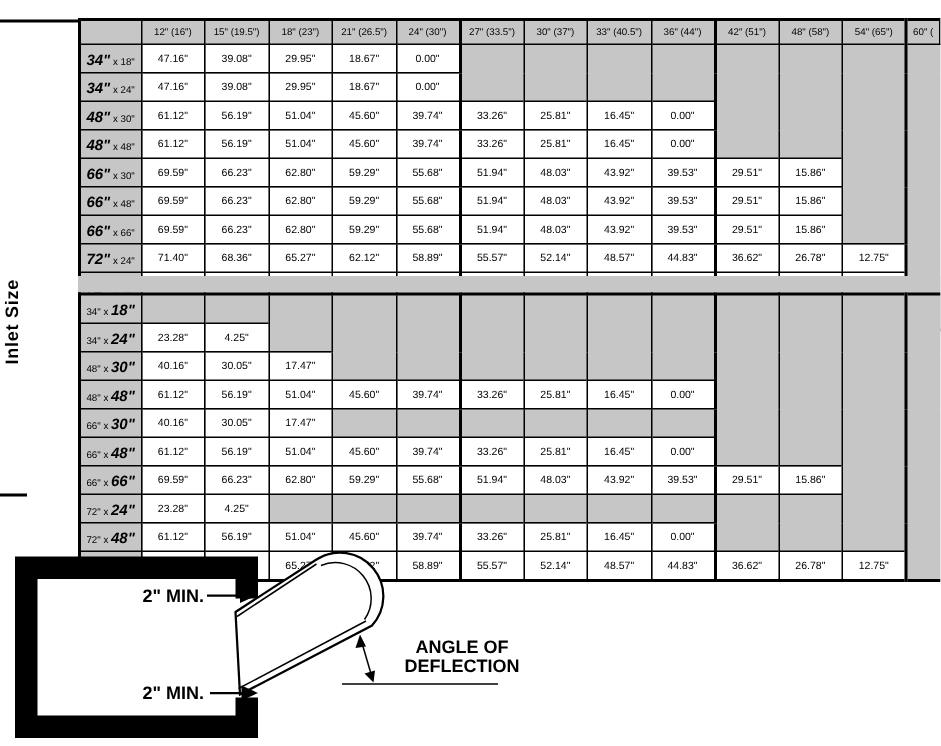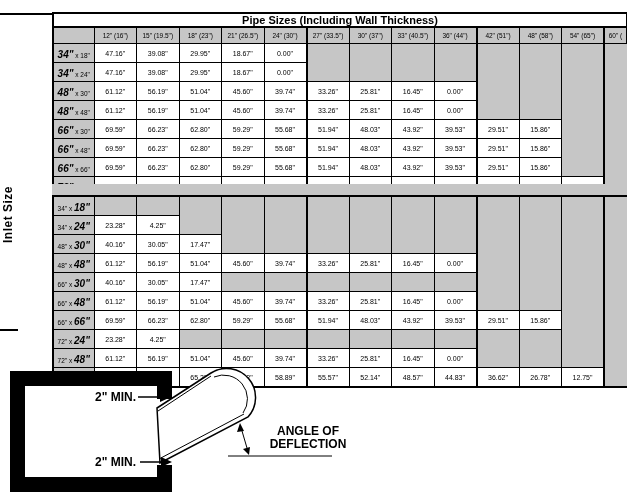--- a/index.html
+++ b/index.html
@@ -61,23 +61,20 @@
       <col style="width: 42.5px;">
       <col style="width: 42.5px;">
       <col style="width: 42.5px;">
       <col style="width: 42.5px;">
       <col style="width: 42.5px;">
       <col style="width: 42.5px;">
       <col>
     </colgroup>
     <tbody>
       <tr>
-        <td colspan="14" class="title-cell">Pipe Sizes (Including Wall Thickness)</td>
-      </tr>
-      <tr>
         <td class="hdr"></td>
         <td class="hdr">12" (16")</td>
         <td class="hdr">15" (19.5")</td>
         <td class="hdr">18" (23")</td>
         <td class="hdr">21" (26.5")</td>
         <td class="hdr">24" (30")</td>
         <td class="hdr thickL">27" (33.5")</td>
         <td class="hdr">30" (37")</td>
         <td class="hdr">33" (40.5")</td>
         <td class="hdr">36" (44")</td>

